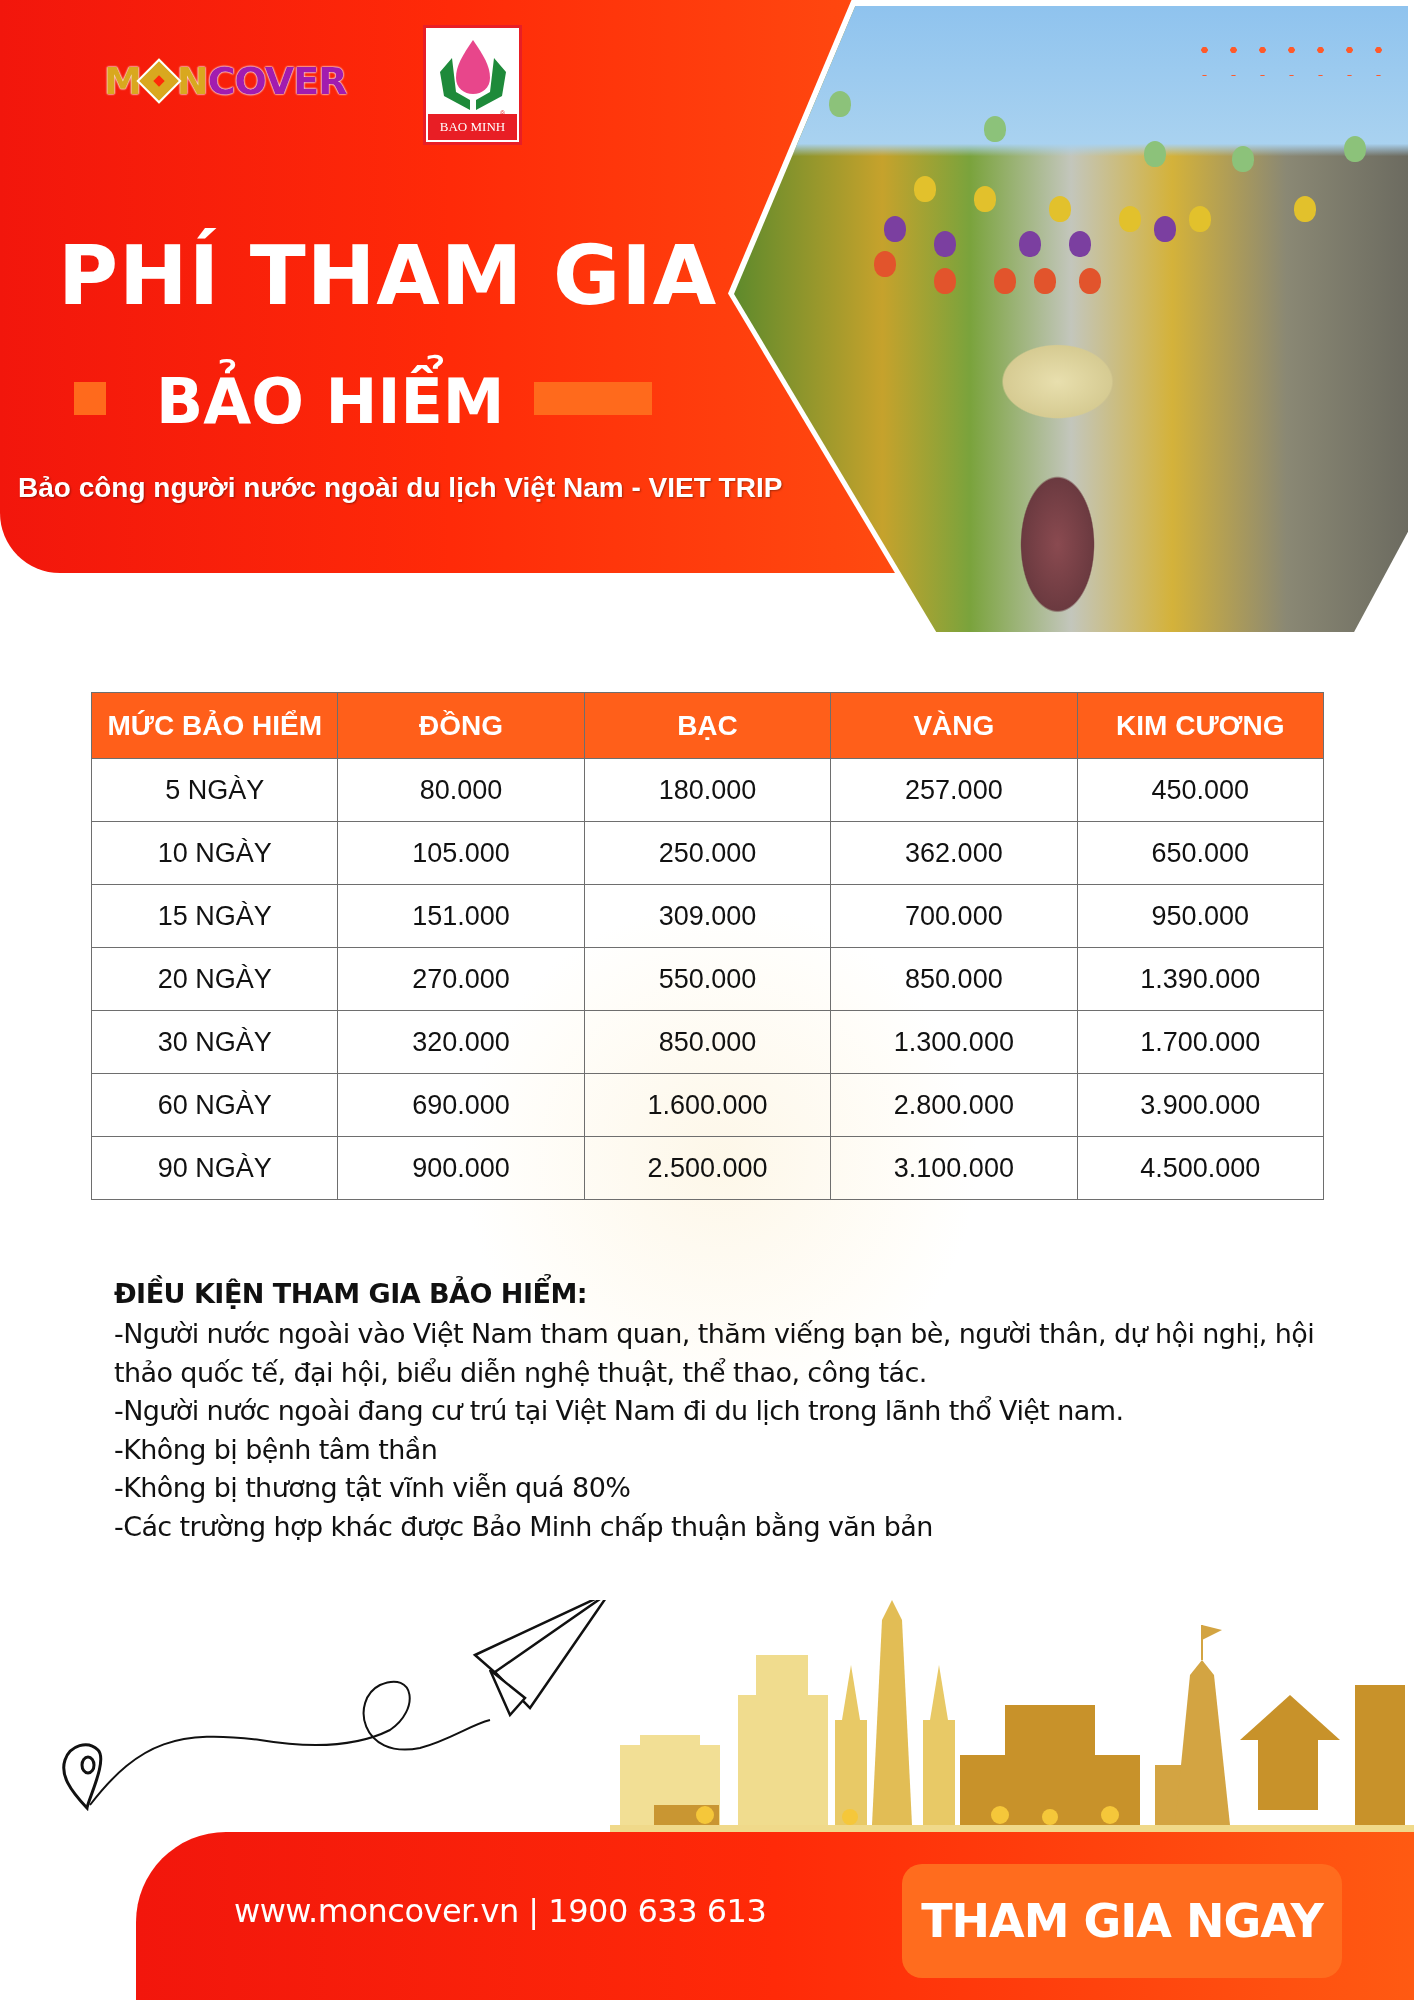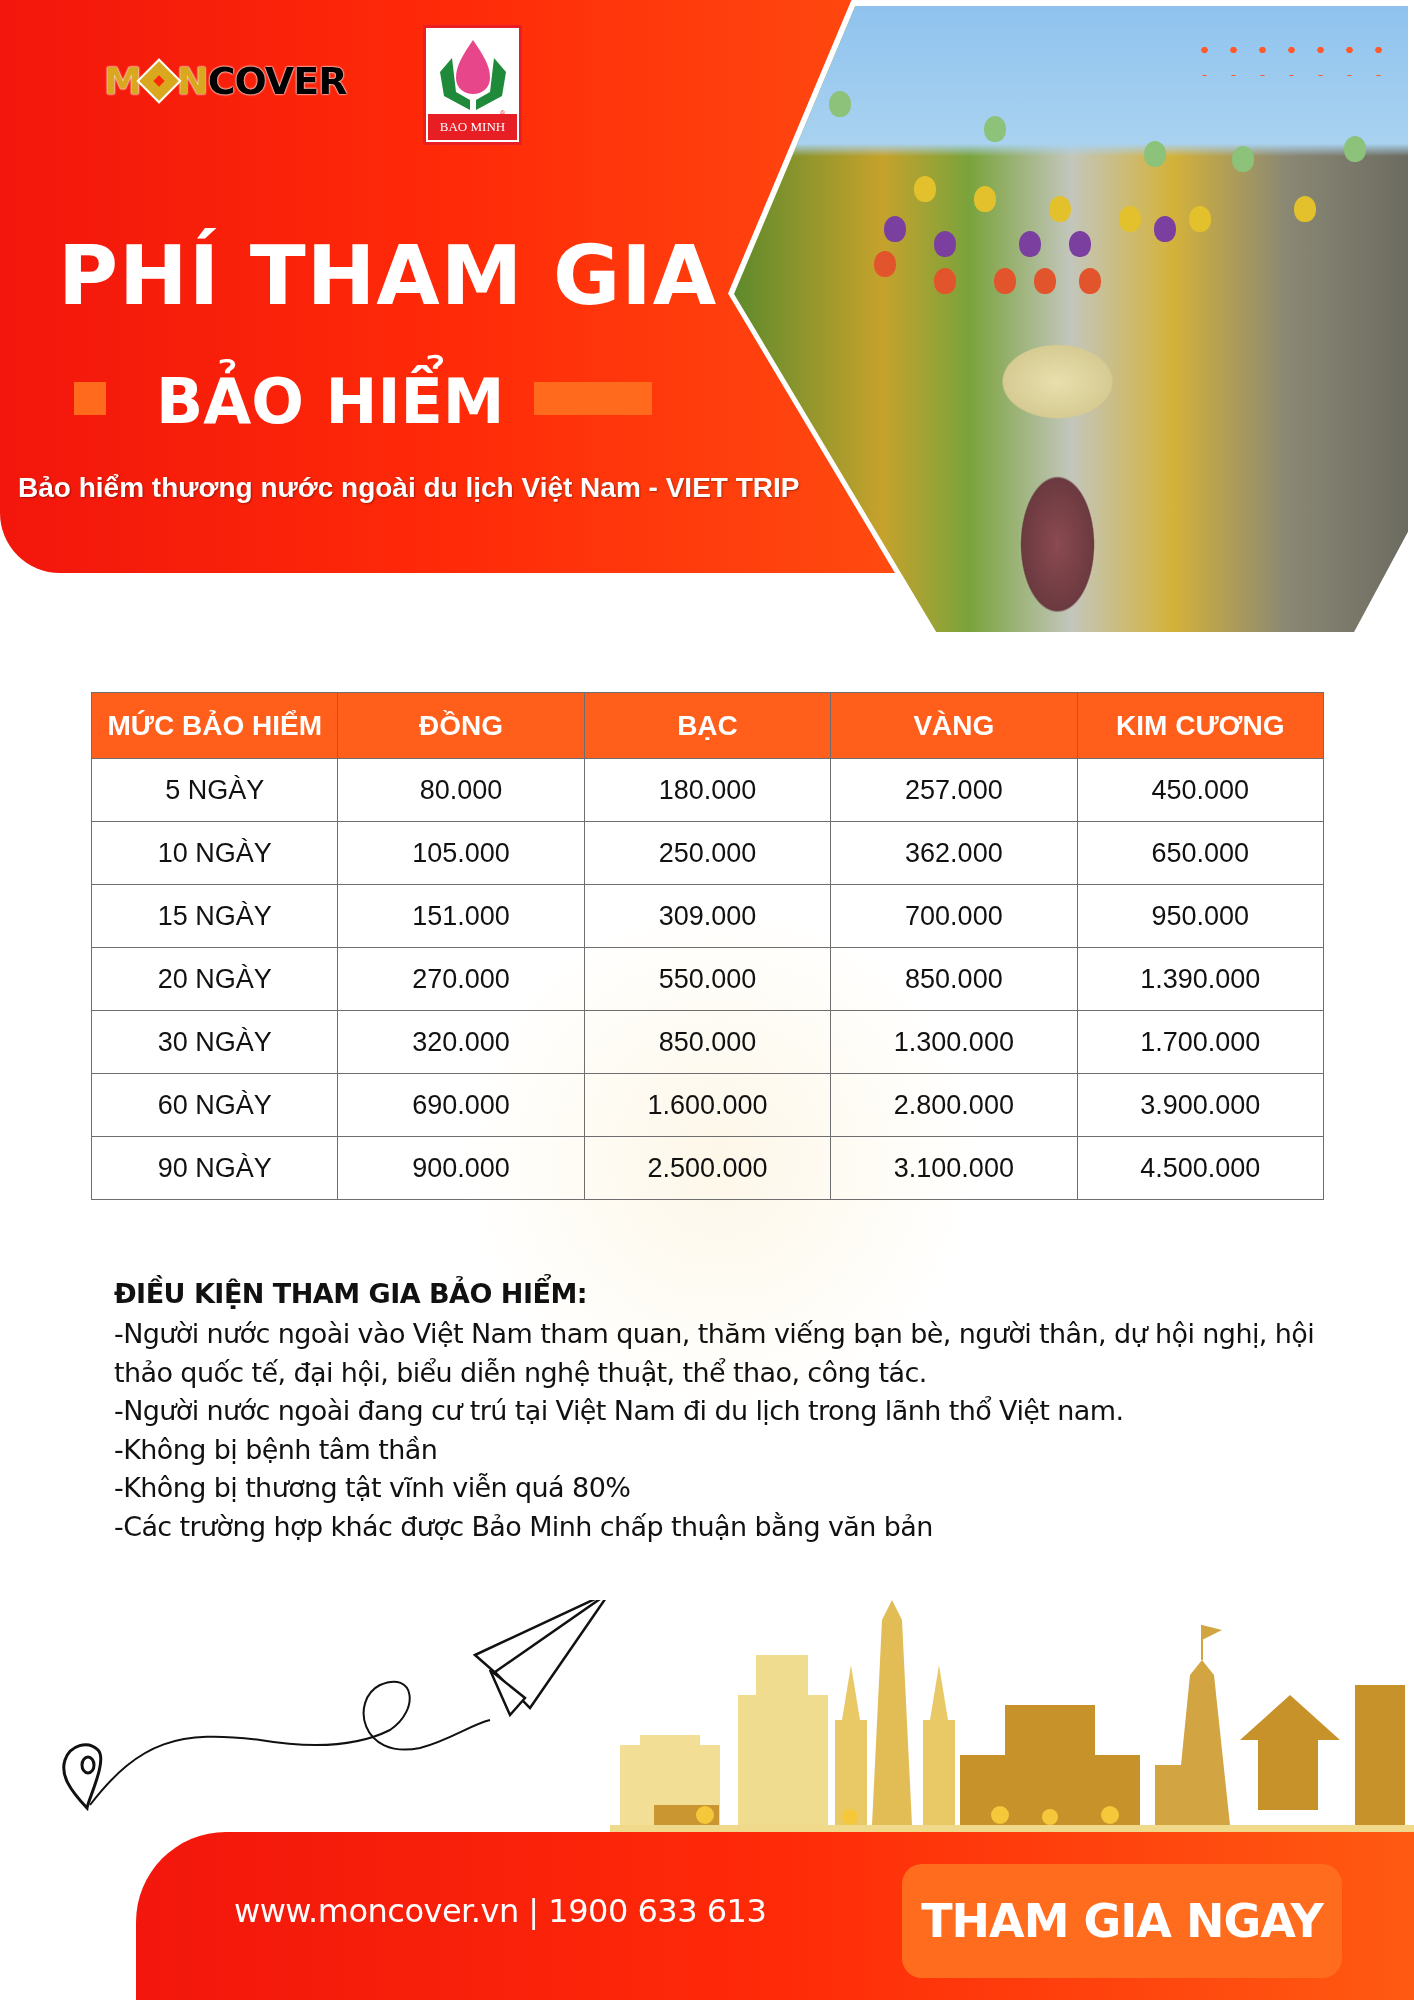--- a/index.html
+++ b/index.html
@@ -12,21 +12,21 @@
     background: linear-gradient(90deg, #f2160c 0%, #ff2a08 45%, #ff5212 100%);
     border-bottom-left-radius: 60px;
     clip-path: polygon(0 0, 100% 0, 100% 0, 96% 100%, 0 100%);
   }
   .logo-moncover {
     position: absolute; left: 104px; top: 60px; height: 42px;
     display: flex; align-items: center; font-weight: 900; font-size: 38px;
     letter-spacing: -1px; font-family: "DejaVu Sans", sans-serif;
   }
   .logo-moncover .m, .logo-moncover .on { color: #d9a81f; text-shadow: 0 0 2px #fff, 0 0 2px #fff; }
-  .logo-moncover .cover { color: #000000; text-shadow: 0 0 2px #fff, 0 0 2px #fff; }
+  .logo-moncover .cover { color: #a21caf; text-shadow: 0 0 2px #fff, 0 0 2px #fff; }
   .logo-moncover .diamond {
     width: 32px; height: 32px; margin: 0 2px; transform: rotate(45deg);
     background: #d9a81f; border: 2px solid #fff; position: relative;
   }
   .logo-moncover .diamond::after {
     content: ""; position: absolute; left: 10px; top: 10px; width: 8px; height: 8px; background: #ff2a08;
   }
   .logo-baominh {
     position: absolute; left: 423px; top: 25px; width: 99px; height: 120px;
     background: #fff; border: 3px solid #e81e25;
@@ -143,21 +143,21 @@
   </svg>
   <div class="bm-label">BAO MINH</div>
 </div>
 
 <div class="title-main">PHÍ THAM GIA</div>
 <div class="title-sub-row">
   <div class="blk1"></div>
   <div class="title-sub">BẢO HIỂM</div>
   <div class="blk2"></div>
 </div>
-<div class="subtitle">Bảo hiểm thương nước ngoài du lịch Việt Nam - VIET TRIP</div>
+<div class="subtitle">Bảo công người nước ngoài du lịch Việt Nam - VIET TRIP</div>
 
 <div class="photo-frame">
   <div class="photo">
     <div class="lanterns">
       <span style="left:95px;top:85px;background:#8cc27a"></span>
       <span style="left:250px;top:110px;background:#8cc27a"></span>
       <span style="left:410px;top:135px;background:#8cc27a"></span>
       <span style="left:498px;top:140px;background:#8cc27a"></span>
       <span style="left:610px;top:130px;background:#8cc27a"></span>
       <span style="left:180px;top:170px;background:#e2c12c"></span>

